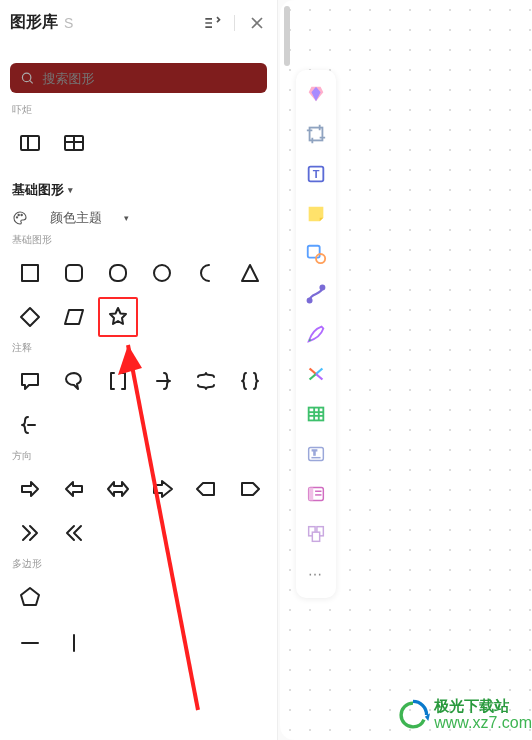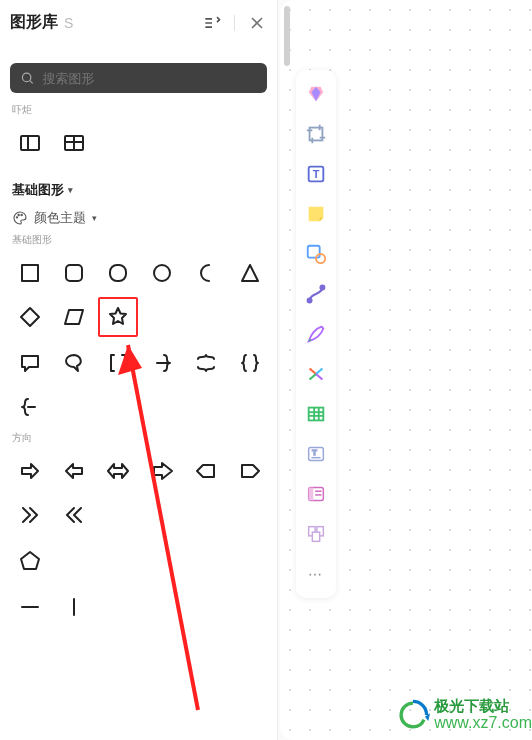--- a/index.html
+++ b/index.html
@@ -31,32 +31,32 @@
   margin-bottom: 20px;
 }
 .title-row { display: flex; align-items: center; gap: 6px; }
 .title { font-size: 16px; font-weight: 600; color: #222; }
 .title-s { font-size: 14px; color: #bbb; }
 .header-icons { display: flex; align-items: center; gap: 12px; }
 .hicon { width: 20px; height: 20px; display:flex; align-items:center; justify-content:center; color:#555; font-size:16px;}
 .divider-v { width:1px; height:16px; background:#e0e0e0; }
 .search-box {
   display:flex; align-items:center; gap:8px;
-  background:#404040; border-radius:6px;
+  background:#7f1d1d; border-radius:6px;
   padding: 7px 10px; margin-bottom: 10px; margin-top: 30px;
 }
 .search-icon { width:16px; height:16px; color:#aaa; }
 .search-input {
   border:none; background:transparent; outline:none;
   font-size:13px; color:#999; width:100%;
 }
 .small-label { font-size:10px; color:#999; margin: 4px 2px 6px; }
 .section-title { font-size:13px; font-weight:600; color:#222; margin: 18px 2px 6px; display:flex; align-items:center; gap:4px;}
 .caret { font-size:9px; color:#555; }
-.theme-row { display:flex; align-items:center; gap:6px; color:#555; font-size:13px; margin:10px 2px 6px;}
+.theme-row { display:flex; align-items:center; gap:22px; color:#555; font-size:13px; margin:10px 2px 6px;}
 .palette-icon{ width:16px; height:16px; }
 .shape-grid {
   display:grid; grid-template-columns: repeat(6, 40px);
   gap: 4px;
   margin: 6px 0 4px;
 }
 .shape-cell {
   width:40px; height:40px;
   display:flex; align-items:center; justify-content:center;
   cursor:pointer;
@@ -211,20 +211,21 @@
           <path d="M7 5h14l-4 14H3z"></path>
         </svg>
       </div>
     <div class="shape-cell highlight">
         <svg viewBox="0 0 24 24">
           <path d="M12 3l2.5 5.5L20 9l-4 4 1 6-5-3-5 3 1-6-4-4 5.5-.5z"></path>
         </svg>
       </div>
   </div>
 
+  <div class="small-label">注释</div>
   <div class="shape-grid">
     <div class="shape-cell">
         <svg viewBox="0 0 24 24">
           <path d="M4 5h16v11H11l-4 4v-4H4z"></path>
         </svg>
       </div>
     <div class="shape-cell">
         <svg viewBox="0 0 24 24">
           <path d="M12 4a8 6 0 100 12l4 4-1-5a8 6 0 00-3-11z"></path>
         </svg>
@@ -293,20 +294,21 @@
           <path d="M5 5l7 7-7 7M12 5l7 7-7 7"></path>
         </svg>
       </div>
     <div class="shape-cell">
         <svg viewBox="0 0 24 24">
           <path d="M19 5l-7 7 7 7M12 5l-7 7 7 7"></path>
         </svg>
       </div>
   </div>
 
+  <div class="small-label">多边形</div>
   <div class="shape-grid" style="grid-template-columns:repeat(1,40px);">
     <div class="shape-cell">
         <svg viewBox="0 0 24 24">
           <path d="M12 3l9 7-3 10H6L3 10z"></path>
         </svg>
       </div>
   </div>
 
   <div class="shape-grid" style="grid-template-columns:repeat(2,40px);">
     <div class="shape-cell">

